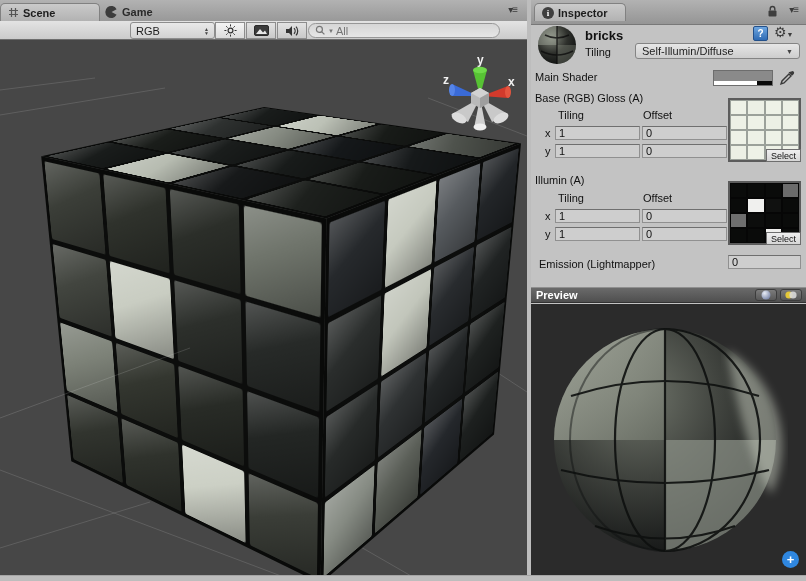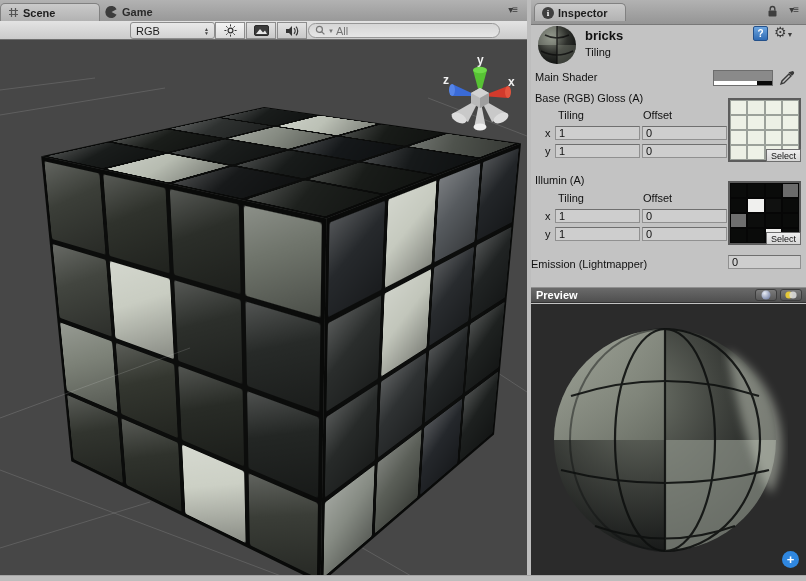--- a/index.html
+++ b/index.html
@@ -267,20 +267,24 @@
             <stop offset="100%" stop-color="#0f1110"></stop>
         </radialGradient>
       </defs>
       <circle cx="20" cy="20" r="19" fill="url(#mb)"></circle>
       <path d="M20,1 A19,19 0 0 0 1,20 L20,20 Z" fill="#a7ac9f" opacity="0.45"></path>
       <path d="M39,20 A19,19 0 0 1 20,39 L20,20 Z" fill="#8d9285" opacity="0.35"></path>
       <path d="M20,1 V39 M4,26 Q20,34 36,26 M8,10 Q20,16 32,10" stroke="#0c0d0c" stroke-width="1.4" fill="none" opacity="0.8"></path>
     </svg>
     <div class="insp-abs matname" style="left:54px; top:28px;">bricks</div>
     <div class="lbl" style="left:54px; top:46px;">Tiling</div>
+    <div class="shader-dd">
+      <span>Self-Illumin/Diffuse</span>
+      <span class="tri">▼</span>
+    </div>
     <div class="insp-abs" style="left:222px; top:26px; width:15px; height:15px; background:linear-gradient(#6ea6e0,#2f6bb4); border:1px solid #23508a; border-radius:2px; color:#fff; font-size:10px; font-weight:bold; display:flex; align-items:center; justify-content:center;">?</div>
     <div class="insp-abs" style="left:243px; top:24px; font-size:14px; color:#3c3c3c;">⚙<span style="font-size:7px;">▼</span></div>
 
     <div class="lbl" style="left:4px; top:71px;">Main Shader</div>
     <div class="swatch">
       <div class="alpha">
           <i></i>
         </div>
     </div>
     <svg width="16" height="17" viewBox="0 0 16 17" style="position:absolute; left:248px; top:69px;">
@@ -343,21 +347,21 @@
           <div style="background-color: rgb(10, 11, 10);"></div>
           <div style="background-color: rgb(10, 11, 10);"></div>
           <div style="background-color: rgb(10, 11, 10);"></div>
           <div style="background-color: rgb(10, 11, 10);"></div>
           <div style="background-color: rgb(238, 238, 236);"></div>
           <div style="background-color: rgb(10, 11, 10);"></div>
         </div>
       <div class="selbtn">Select</div>
     </div>
 
-    <div class="lbl" style="left:0; top:258px;">Emission (Lightmapper)</div>
+    <div class="lbl" style="left:8px; top:258px;">Emission (Lightmapper)</div>
     <div class="field" style="left:197px; top:255px; width:73px;">0</div>
 
     <div class="preview-hdr">
       <span>Preview</span>
       <div style="margin-left:auto; display:flex; gap:3px; padding-right:4px;">
         <div class="ph-btn">
           <svg width="10" height="10" viewBox="0 0 10 10">
             <defs>
                 <radialGradient id="pb" cx="35%" cy="30%" r="75%">
               <stop offset="0%" stop-color="#e8ecf4"></stop>

